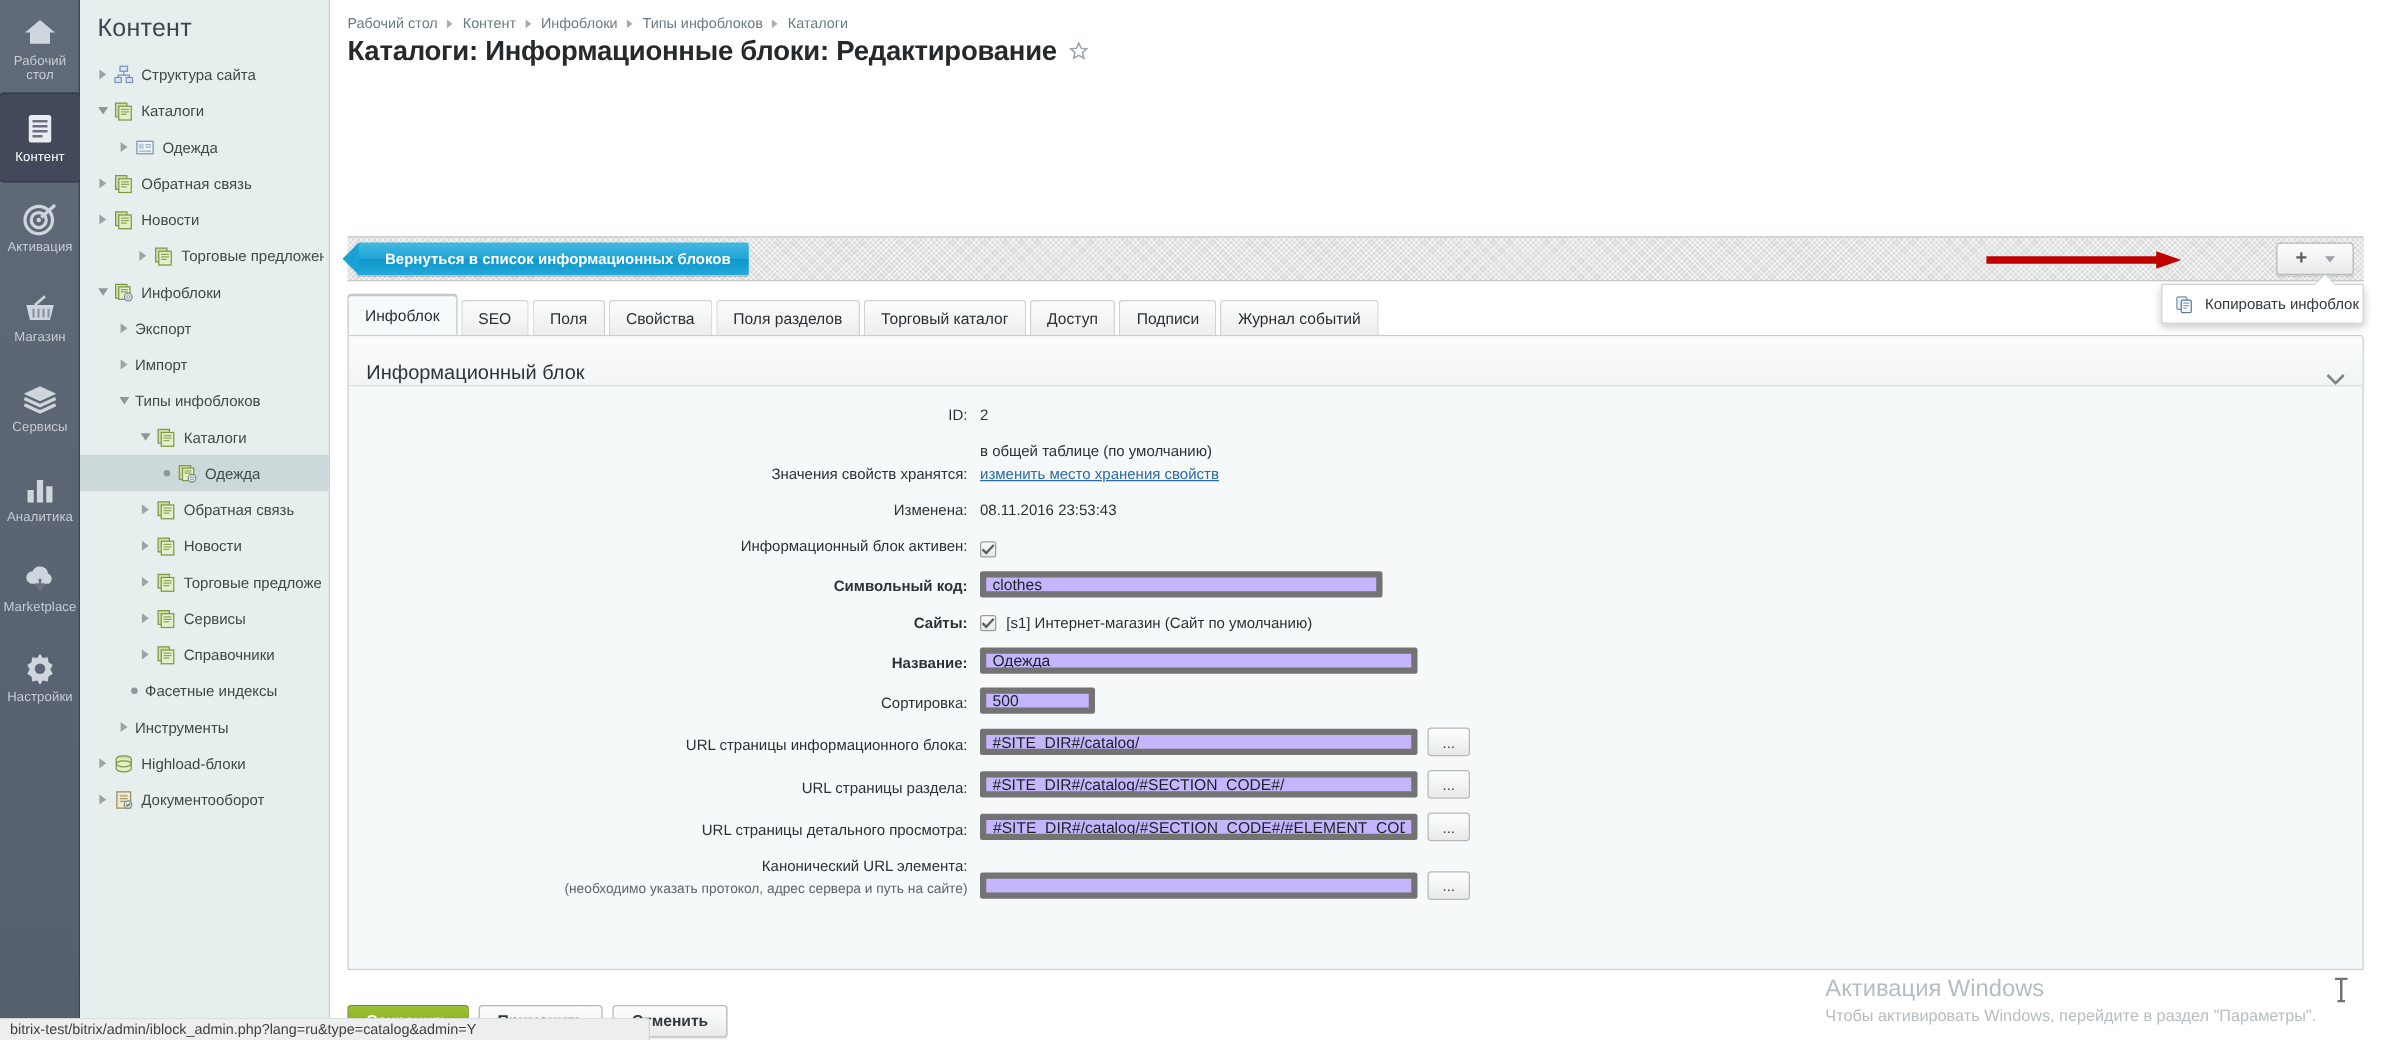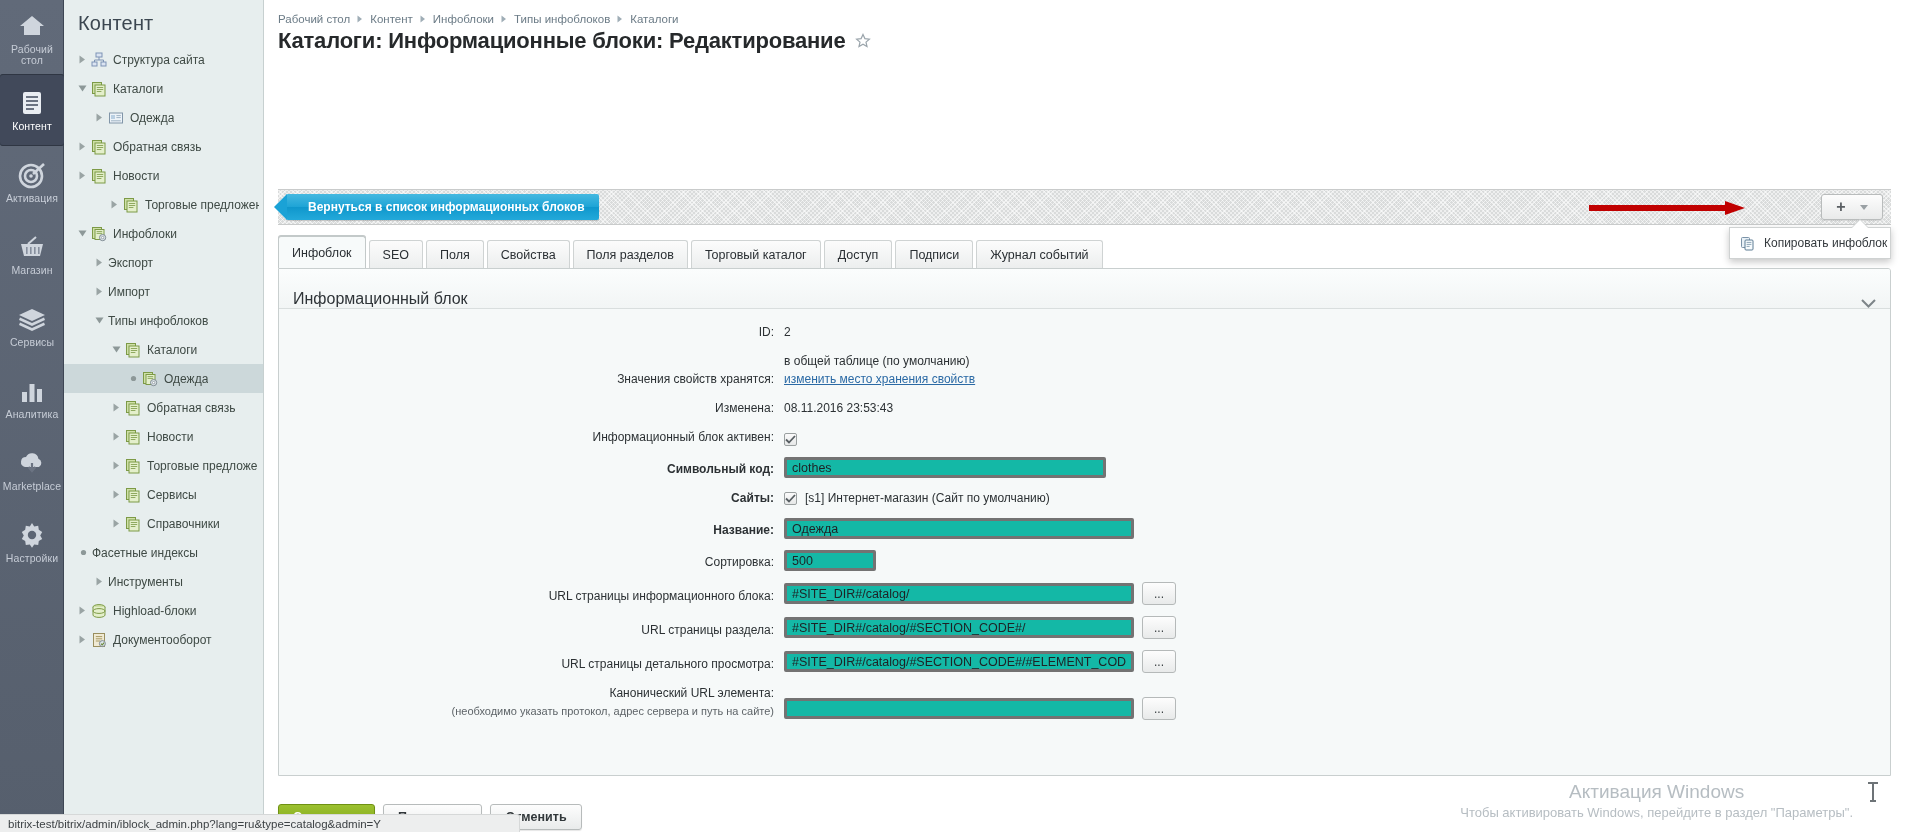--- a/index.html
+++ b/index.html
@@ -219,22 +219,22 @@
   .flabel.bold { font-weight: bold; }
   .flabel .hint { display:block; font-size: 11px; color: #5e6468; }
   .fval { font-size: 12px; color: #2c3134; line-height: 18px; display: flex; align-items: center; gap: 8px; }
   .fval .stacked { display: flex; flex-direction: column; }
   .flink { color: #2b6aa5; text-decoration: underline; cursor: pointer; font-size: 12px; }
 
   input[type="text"] {
     font-family: "Liberation Sans", sans-serif;
     font-size: 12.5px; color: #1e2225;
     height: 21px; padding: 1px 5px;
-    border: 3px solid #737373;
-    background: #14b8a6;
+    border: 5px solid #737373;
+    background: #c4b5fd;
     border-radius: 2px;
     outline: none;
   }
   .in-code { width: 322px; }
   .in-name { width: 350px; }
   .in-sort { width: 92px; }
   .in-url  { width: 350px; }
   .cb {
     width: 13px; height: 13px;
     border: 1px solid #9aa0a0;
@@ -292,21 +292,21 @@
     font-size: 11.5px; color: #3d4245;
     z-index: 40; white-space: nowrap;
   }
 
   
   .watermark {
     position: absolute; right: 52px; bottom: 10px;
     text-align: left; color: #b9bfc4;
     z-index: 20; pointer-events: none;
   }
-  .wm-title { font-size: 19px; line-height: 24px; color: #b6bdc2; text-align: center; }
+  .wm-title { font-size: 19px; line-height: 24px; color: #b6bdc2; }
   .wm-sub { font-size: 13px; line-height: 18px; color: #b6bdc2; }
   .cursor-pin { position: absolute; right: 26px; bottom: 30px; z-index: 25; }
   .cursor-pin svg { display:block; }
 </style>
 </head>
 <body>
 
 <div id="app">
 
   <div class="rail">
@@ -629,21 +629,21 @@
           </span>
           <span class="tn-ico">
             <svg viewBox="0 0 16 16">
               <rect x="1.5" y="1.5" width="9" height="11" fill="#cfe0a8" stroke="#7d9a46"></rect>
               <rect x="4" y="4" width="10" height="11" fill="#e4efcb" stroke="#7d9a46"></rect>
               <path d="M5.8 6.5 h6.4 M5.8 8.5 h6.4 M5.8 10.5 h4.6" stroke="#8fa95f"></path>
             </svg>
           </span>
           <span class="tn-label">Справочники</span>
         </div>
-        <div class="tree-node" style="padding-left: 13px;">
+        <div class="tree-node" style="padding-left: 37px;">
           <span class="tw">
             <svg width="7" height="7" viewBox="0 0 7 7">
               <circle cx="3.5" cy="3.5" r="2.6" fill="#8d9898"></circle>
             </svg>
           </span>
           <span class="tn-label">Фасетные индексы</span>
         </div>
         <div class="tree-node" style="padding-left: 29px;">
           <span class="tw">
             <svg width="7" height="9" viewBox="0 0 7 9">

